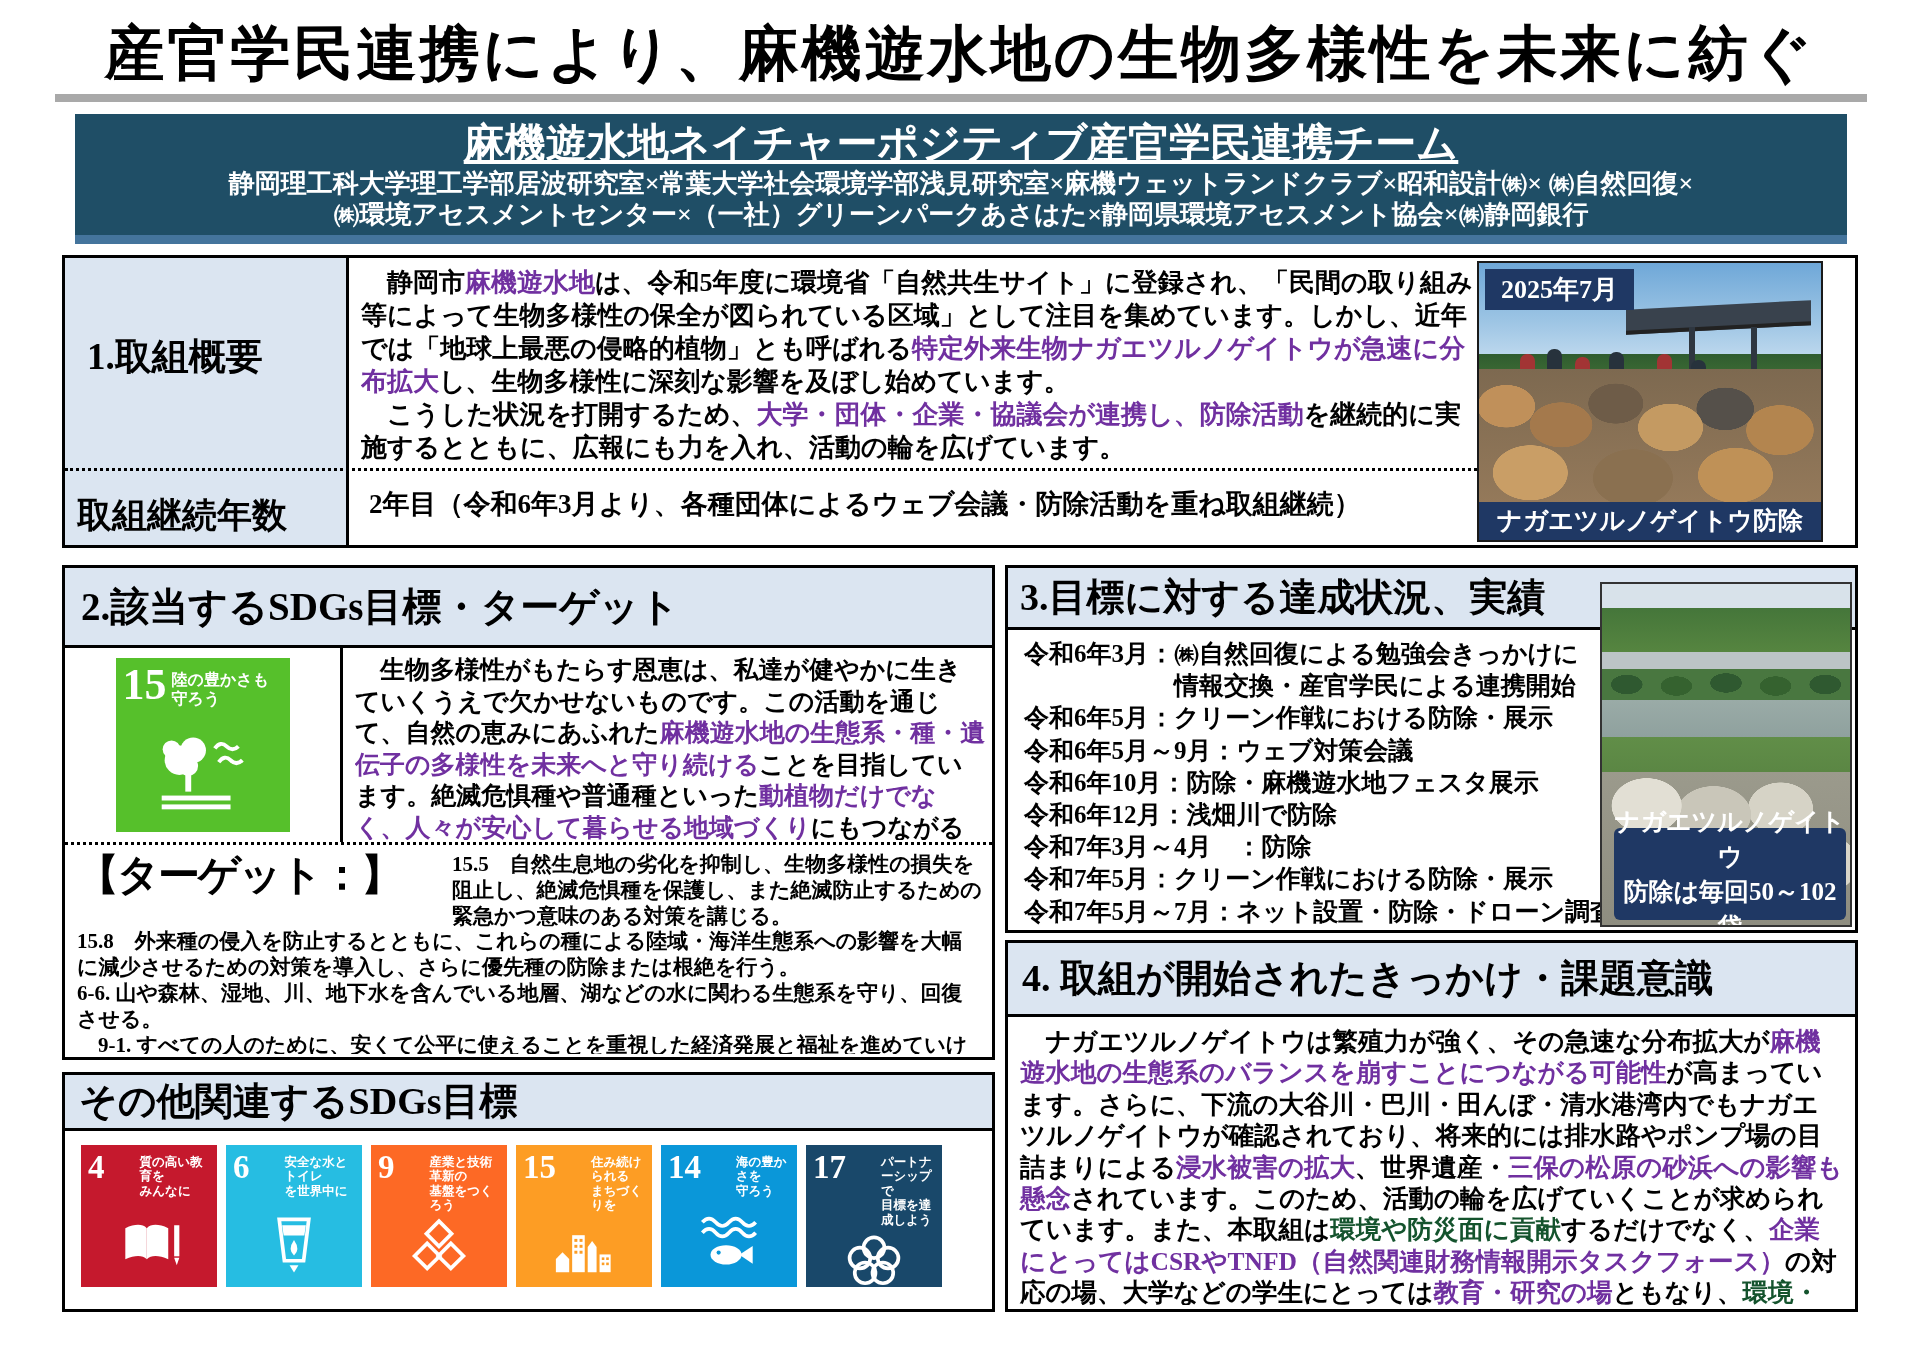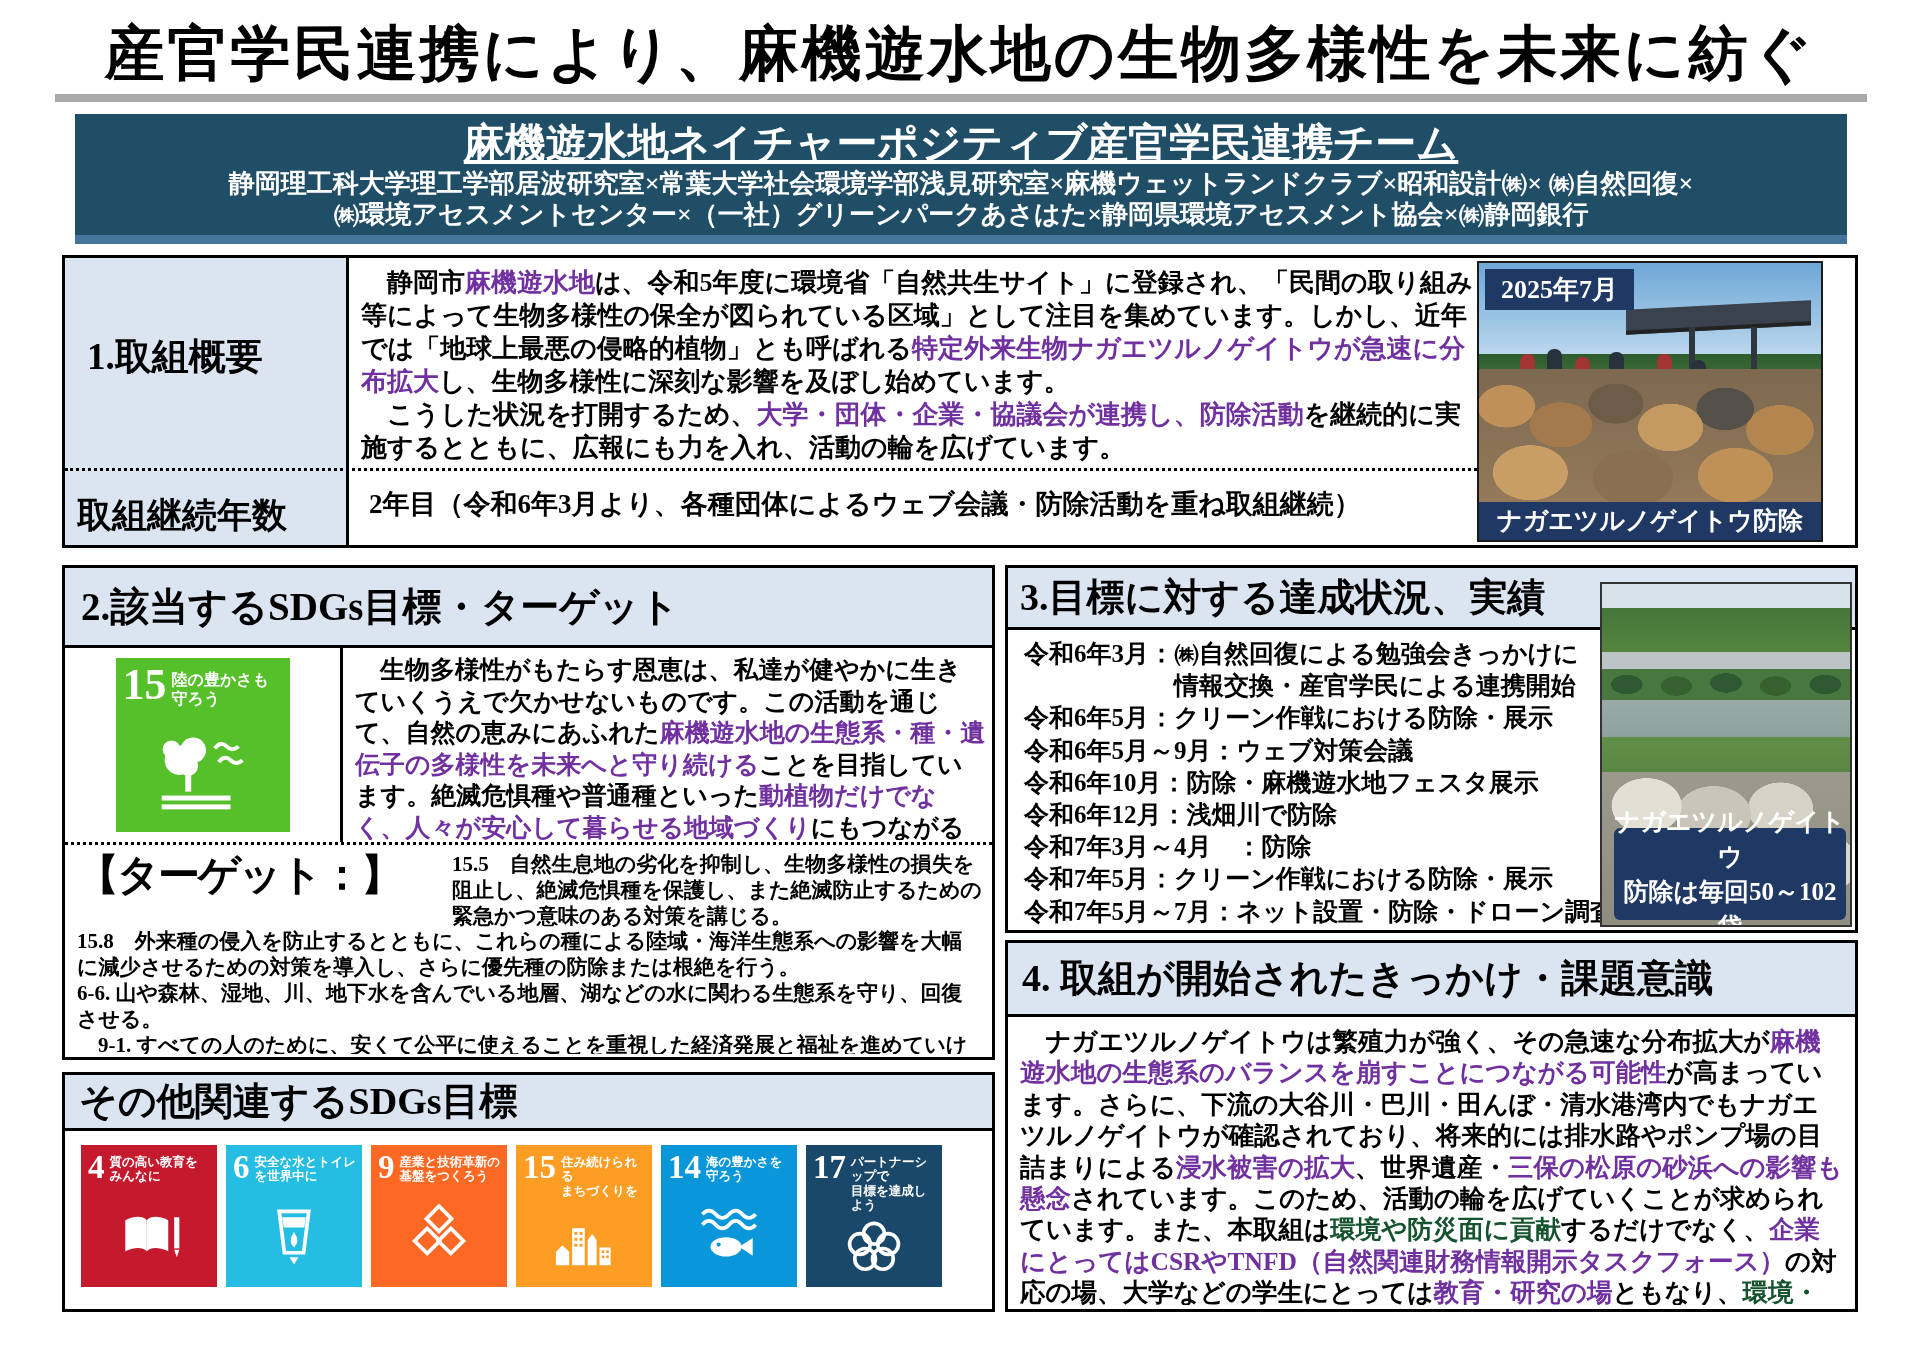--- a/index.html
+++ b/index.html
@@ -83,21 +83,21 @@
 
   
   .sdg-icon { display:flex; flex-direction:column; color:#fff; flex:0 0 auto; }
   .sdg-icon.small { width:136px; height:142px; }
   .sdg-icon.big { width:174px; height:174px; }
   .sdg-head { display:flex; gap:5px; padding:7px 6px 0 7px; }
   .sdg-num { font-weight:bold; line-height:0.92; }
   .small .sdg-num { font-size:33px; }
   .big .sdg-num { font-size:44px; }
   .sdg-title { font-weight:bold; }
-  .small .sdg-title { font-size:12.5px; line-height:1.15; padding-top:3px; }
+  .small .sdg-title { font-size:12.5px; line-height:1.15; padding-top:3px;margin-left:30px; }
   .big .sdg-title { font-size:16px; line-height:1.2; padding-top:5px; }
   .sdg-pic { flex:1; display:flex; align-items:center; justify-content:center; }
   .small .sdg-pic svg { width:84px; height:74px; }
   .big .sdg-pic svg { width:118px; height:100px; }
   .sdg-15 { background:#56C02B; } .sdg-4 { background:#C5192D; } .sdg-6 { background:#26BDE2; }
   .sdg-9 { background:#FD6925; } .sdg-11 { background:#FD9D24; } .sdg-14 { background:#0A97D9; }
   .sdg-17 { background:#19486A; }
 
   
   .sec3 { position:absolute; left:1005px; top:565px; width:853px; height:368px; border:3px solid #000; background:#fff; }

